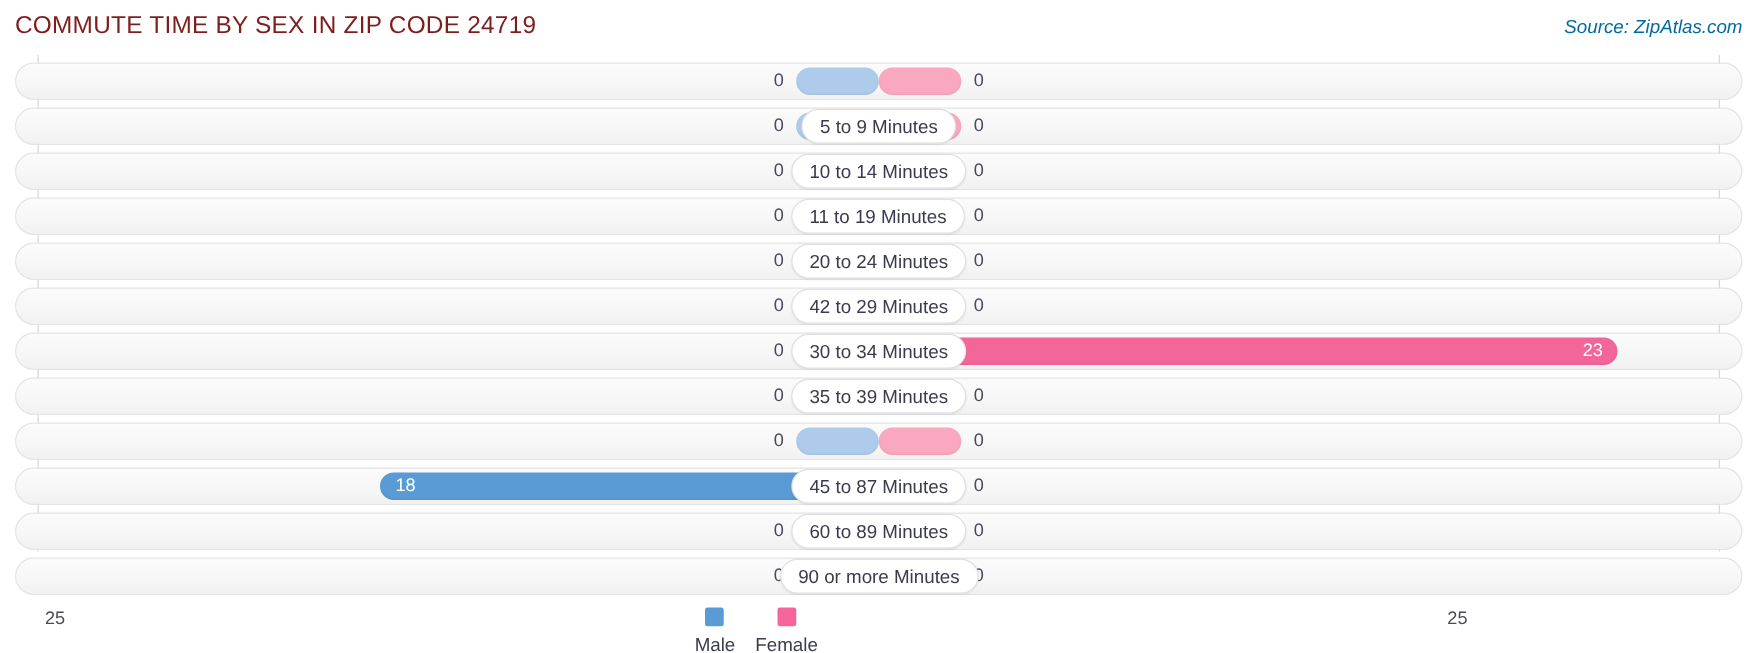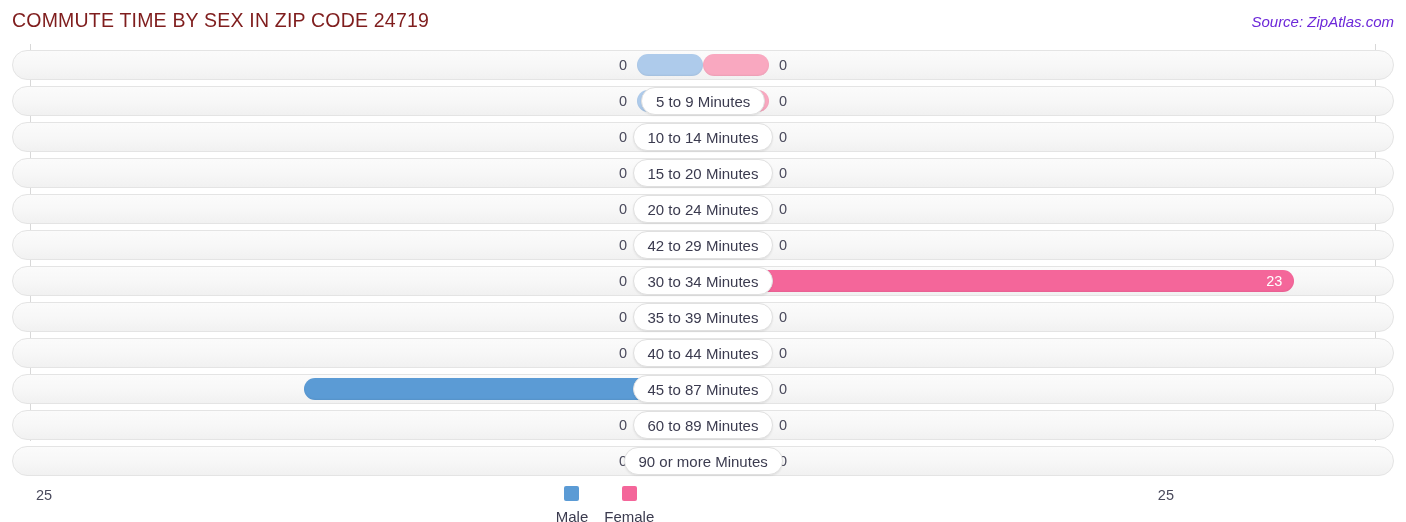--- a/index.html
+++ b/index.html
@@ -30,21 +30,21 @@
     color: #7f1d1d;
     font-weight: 400;
     white-space: nowrap;
   }
   .source {
     position: absolute;
     right: 12px;
     top: 13px;
     font-size: 15px;
     font-style: italic;
-    color: #6d28d9;
+    color: #0369a1;
     white-space: nowrap;
   }
 
   
   .plot {
     position: absolute;
     left: 0;
     top: 44px;
     width: 1406px;
     height: 437px;
@@ -213,21 +213,21 @@
         <div class="val val-male" style="left: 575px; width: 52px;">0</div>
         <div class="val val-female" style="left: 779px; width: 52px;">0</div>
         <div class="pill" style="left: 632.5px;">10 to 14 Minutes</div>
       </div>
       <div class="row">
         <div class="track"></div>
         <div class="bar bar-male" style="left: 637px; width: 66px;"></div>
         <div class="bar bar-female" style="left: 703px; width: 66px;"></div>
         <div class="val val-male" style="left: 575px; width: 52px;">0</div>
         <div class="val val-female" style="left: 779px; width: 52px;">0</div>
-        <div class="pill" style="left: 632.5px;">15 to 20 Minutes</div>
+        <div class="pill" style="left: 632.5px;">11 to 19 Minutes</div>
       </div>
       <div class="row">
         <div class="track"></div>
         <div class="bar bar-male" style="left: 637px; width: 66px;"></div>
         <div class="bar bar-female" style="left: 703px; width: 66px;"></div>
         <div class="val val-male" style="left: 575px; width: 52px;">0</div>
         <div class="val val-female" style="left: 779px; width: 52px;">0</div>
         <div class="pill" style="left: 632.5px;">20 to 24 Minutes</div>
       </div>
       <div class="row">
@@ -253,27 +253,26 @@
         <div class="val val-male" style="left: 575px; width: 52px;">0</div>
         <div class="val val-female" style="left: 779px; width: 52px;">0</div>
         <div class="pill" style="left: 632.5px;">35 to 39 Minutes</div>
       </div>
       <div class="row">
         <div class="track"></div>
         <div class="bar bar-male" style="left: 637px; width: 66px;"></div>
         <div class="bar bar-female" style="left: 703px; width: 66px;"></div>
         <div class="val val-male" style="left: 575px; width: 52px;">0</div>
         <div class="val val-female" style="left: 779px; width: 52px;">0</div>
-        <div class="pill" style="left: 632.5px;">40 to 44 Minutes</div>
       </div>
       <div class="row">
         <div class="track"></div>
         <div class="bar bar-male hl" style="left: 304.36px; width: 398.64px;"></div>
         <div class="bar bar-female" style="left: 703px; width: 66px;"></div>
-        <div class="val val-male inside" style="left: 316.36px; text-align: left; width: 60px; margin-top: 20px;">18</div>
+        <div class="val val-male inside" style="left: 316.36px; text-align: left; width: 60px;">18</div>
         <div class="val val-female" style="left: 779px; width: 52px;">0</div>
         <div class="pill" style="left: 632.5px;">45 to 87 Minutes</div>
       </div>
       <div class="row">
         <div class="track"></div>
         <div class="bar bar-male" style="left: 637px; width: 66px;"></div>
         <div class="bar bar-female" style="left: 703px; width: 66px;"></div>
         <div class="val val-male" style="left: 575px; width: 52px;">0</div>
         <div class="val val-female" style="left: 779px; width: 52px;">0</div>
         <div class="pill" style="left: 632.5px;">60 to 89 Minutes</div>

